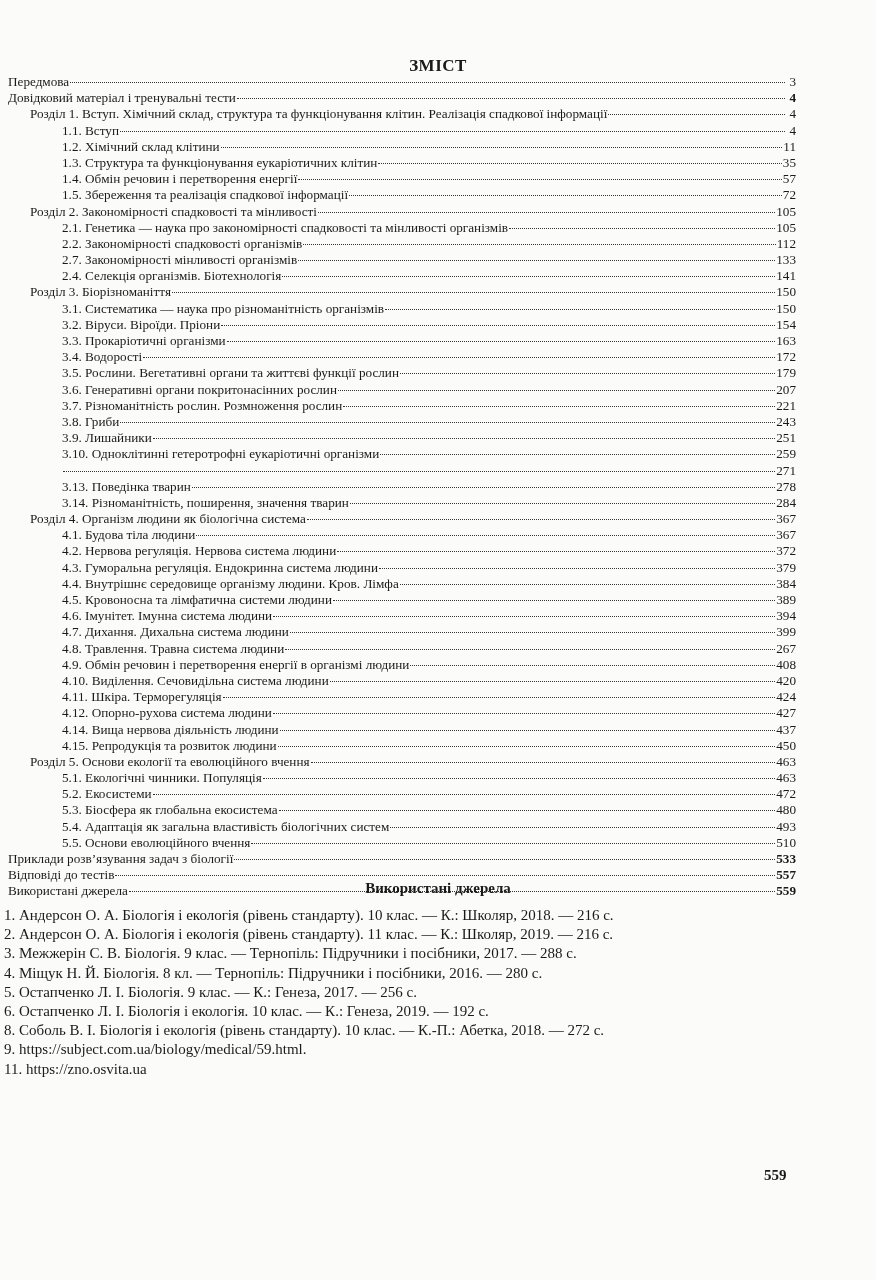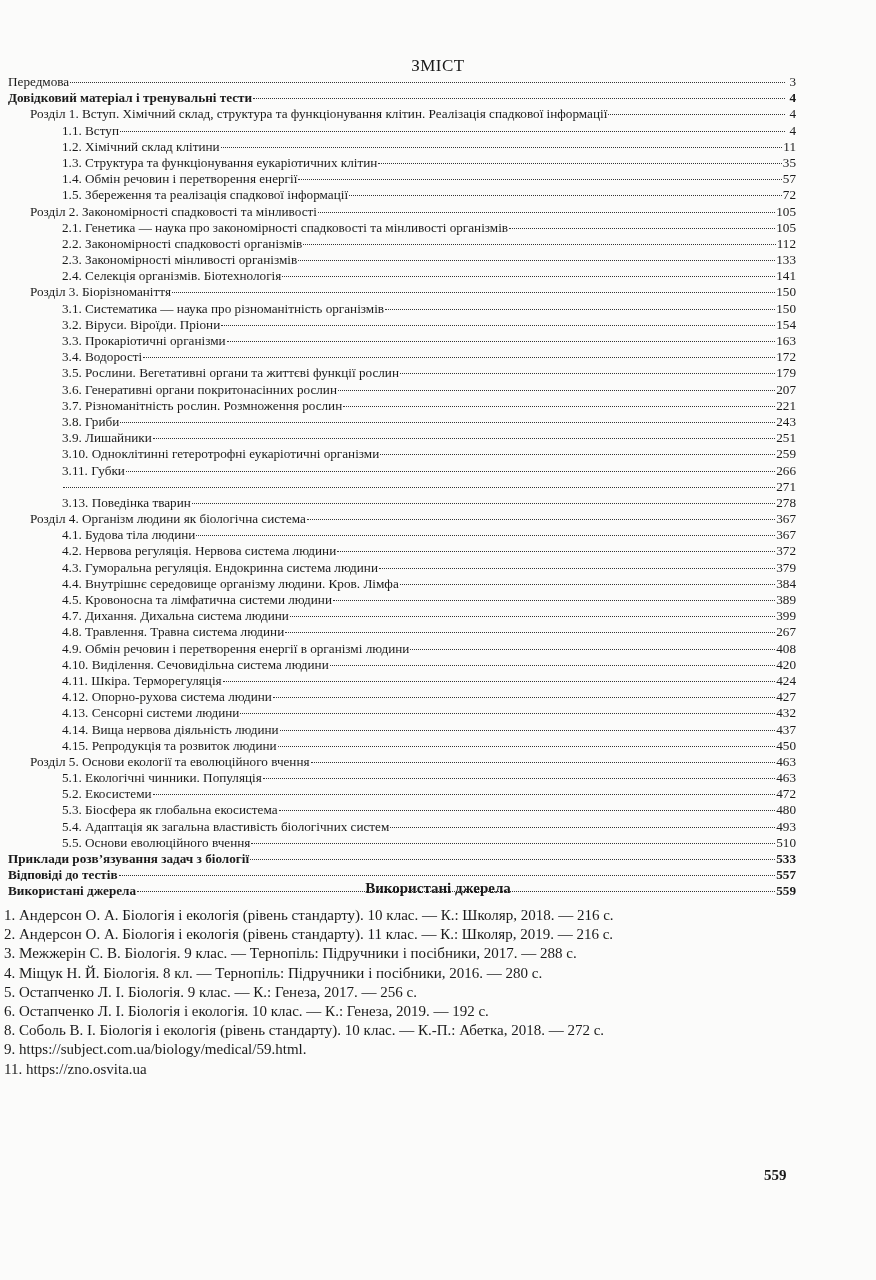--- a/index.html
+++ b/index.html
@@ -2,31 +2,31 @@
 <html><head>
 <meta charset="utf-8">
 <style>
   html, body { margin:0; padding:0; }
   body {
     width:876px; height:1280px; background:#fbfbfa; color:#1a1a1a;
     font-family:"Liberation Serif", serif; position:relative; overflow:hidden;
   }
   .title {
     position:absolute; top:56px; left:0; width:876px; text-align:center;
-    font-weight:normal; font-size:17px; letter-spacing:0.5px;
+    font-weight:bold; font-size:17px; letter-spacing:0.5px;
   }
   .toc { position:absolute; top:74px; left:8px; width:788px; }
   .row {
     display:flex; align-items:baseline; height:16.2px; line-height:16.2px;
     font-size:13.2px; white-space:nowrap;
   }
   .row.lvl0 { padding-left:0; }
   .row.lvl1 { padding-left:22px; }
   .row.lvl2 { padding-left:54px; }
-  .row.bold .label { font-weight:bold; }
+  .row.bold .label { font-weight:normal; }
   .row.bold .page { font-weight:bold; }
   .label { flex:0 0 auto; }
   .dots {
     flex:1 1 auto; overflow:hidden; margin:0 1px;
     border-bottom:1.5px dotted #333; height:0; position:relative; top:-3px;
   }
   .page { flex:0 0 auto; text-align:right; min-width:10px; }
   .refs-title {
     position:absolute; top:880px; left:0; width:876px; text-align:center;
     font-weight:bold; font-size:15px;
@@ -92,21 +92,21 @@
       <span class="label">2.1. Генетика — наука про закономірності спадковості та мінливості організмів</span>
       <span class="dots"></span>
       <span class="page">105</span>
     </div>
     <div class="row lvl2">
       <span class="label">2.2. Закономірності спадковості організмів</span>
       <span class="dots"></span>
       <span class="page">112</span>
     </div>
     <div class="row lvl2">
-      <span class="label">2.3. Закономірності мінливості організмів</span>
+      <span class="label">2.7. Закономірності мінливості організмів</span>
       <span class="dots"></span>
       <span class="page">133</span>
     </div>
     <div class="row lvl2">
       <span class="label">2.4. Селекція організмів. Біотехнологія</span>
       <span class="dots"></span>
       <span class="page">141</span>
     </div>
     <div class="row lvl1">
       <span class="label">Розділ 3. Біорізноманіття</span>
@@ -157,33 +157,33 @@
       <span class="label">3.9. Лишайники</span>
       <span class="dots"></span>
       <span class="page">251</span>
     </div>
     <div class="row lvl2">
       <span class="label">3.10. Одноклітинні гетеротрофні еукаріотичні організми</span>
       <span class="dots"></span>
       <span class="page">259</span>
     </div>
     <div class="row lvl2">
-      <span class="label">3.11. Губки</span>
-      <span class="dots"></span>
-      <span class="page">266</span>
-    </div>
-    <div class="row lvl2">
       <span class="dots"></span>
       <span class="page">271</span>
     </div>
     <div class="row lvl2">
       <span class="label">3.13. Поведінка тварин</span>
       <span class="dots"></span>
       <span class="page">278</span>
     </div>
+    <div class="row lvl2">
+      <span class="label">3.14. Різноманітність, поширення, значення тварин</span>
+      <span class="dots"></span>
+      <span class="page">284</span>
+    </div>
     <div class="row lvl1">
       <span class="label">Розділ 4. Організм людини як біологічна система</span>
       <span class="dots"></span>
       <span class="page">367</span>
     </div>
     <div class="row lvl2">
       <span class="label">4.1. Будова тіла людини</span>
       <span class="dots"></span>
       <span class="page">367</span>
     </div>
@@ -201,20 +201,25 @@
       <span class="label">4.4. Внутрішнє середовище організму людини. Кров. Лімфа</span>
       <span class="dots"></span>
       <span class="page">384</span>
     </div>
     <div class="row lvl2">
       <span class="label">4.5. Кровоносна та лімфатична системи людини</span>
       <span class="dots"></span>
       <span class="page">389</span>
     </div>
     <div class="row lvl2">
+      <span class="label">4.6. Імунітет. Імунна система людини</span>
+      <span class="dots"></span>
+      <span class="page">394</span>
+    </div>
+    <div class="row lvl2">
       <span class="label">4.7. Дихання. Дихальна система людини</span>
       <span class="dots"></span>
       <span class="page">399</span>
     </div>
     <div class="row lvl2">
       <span class="label">4.8. Травлення. Травна система людини</span>
       <span class="dots"></span>
       <span class="page">267</span>
     </div>
     <div class="row lvl2">
@@ -229,25 +234,20 @@
     </div>
     <div class="row lvl2">
       <span class="label">4.11. Шкіра. Терморегуляція</span>
       <span class="dots"></span>
       <span class="page">424</span>
     </div>
     <div class="row lvl2">
       <span class="label">4.12. Опорно-рухова система людини</span>
       <span class="dots"></span>
       <span class="page">427</span>
-    </div>
-    <div class="row lvl2">
-      <span class="label">4.13. Сенсорні системи людини</span>
-      <span class="dots"></span>
-      <span class="page">432</span>
     </div>
     <div class="row lvl2">
       <span class="label">4.14. Вища нервова діяльність людини</span>
       <span class="dots"></span>
       <span class="page">437</span>
     </div>
     <div class="row lvl2">
       <span class="label">4.15. Репродукція та розвиток людини</span>
       <span class="dots"></span>
       <span class="page">450</span>

